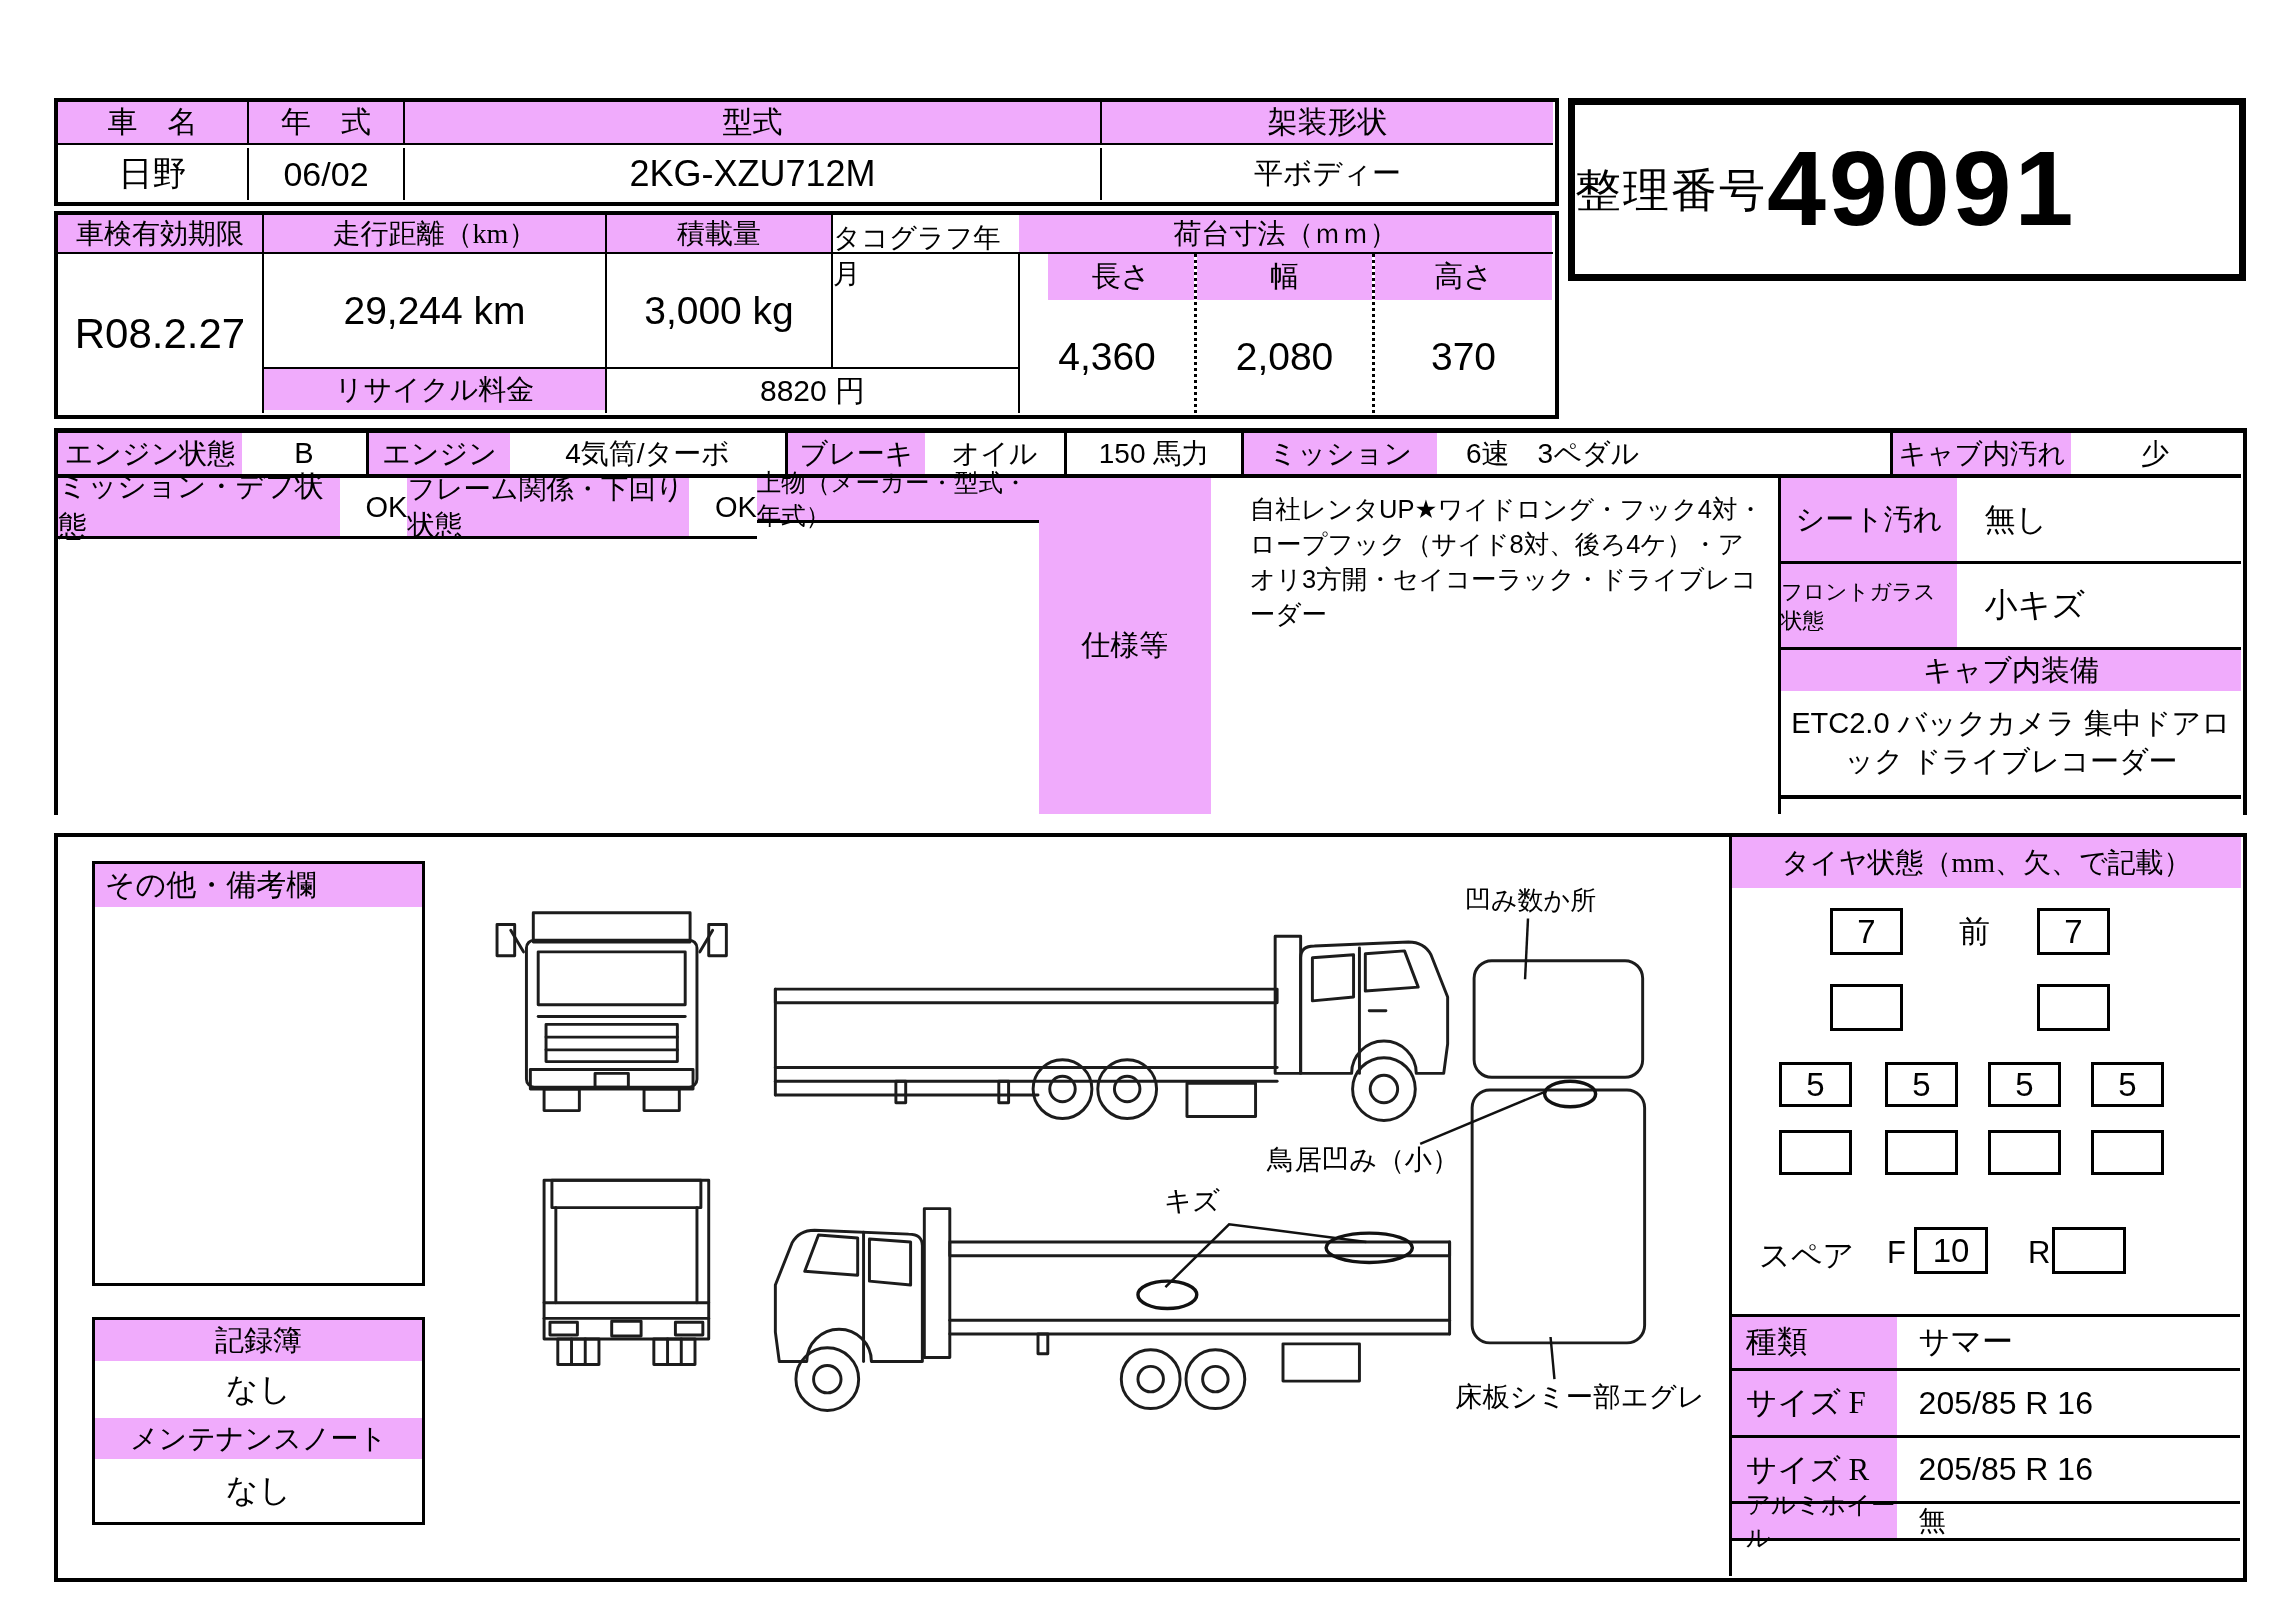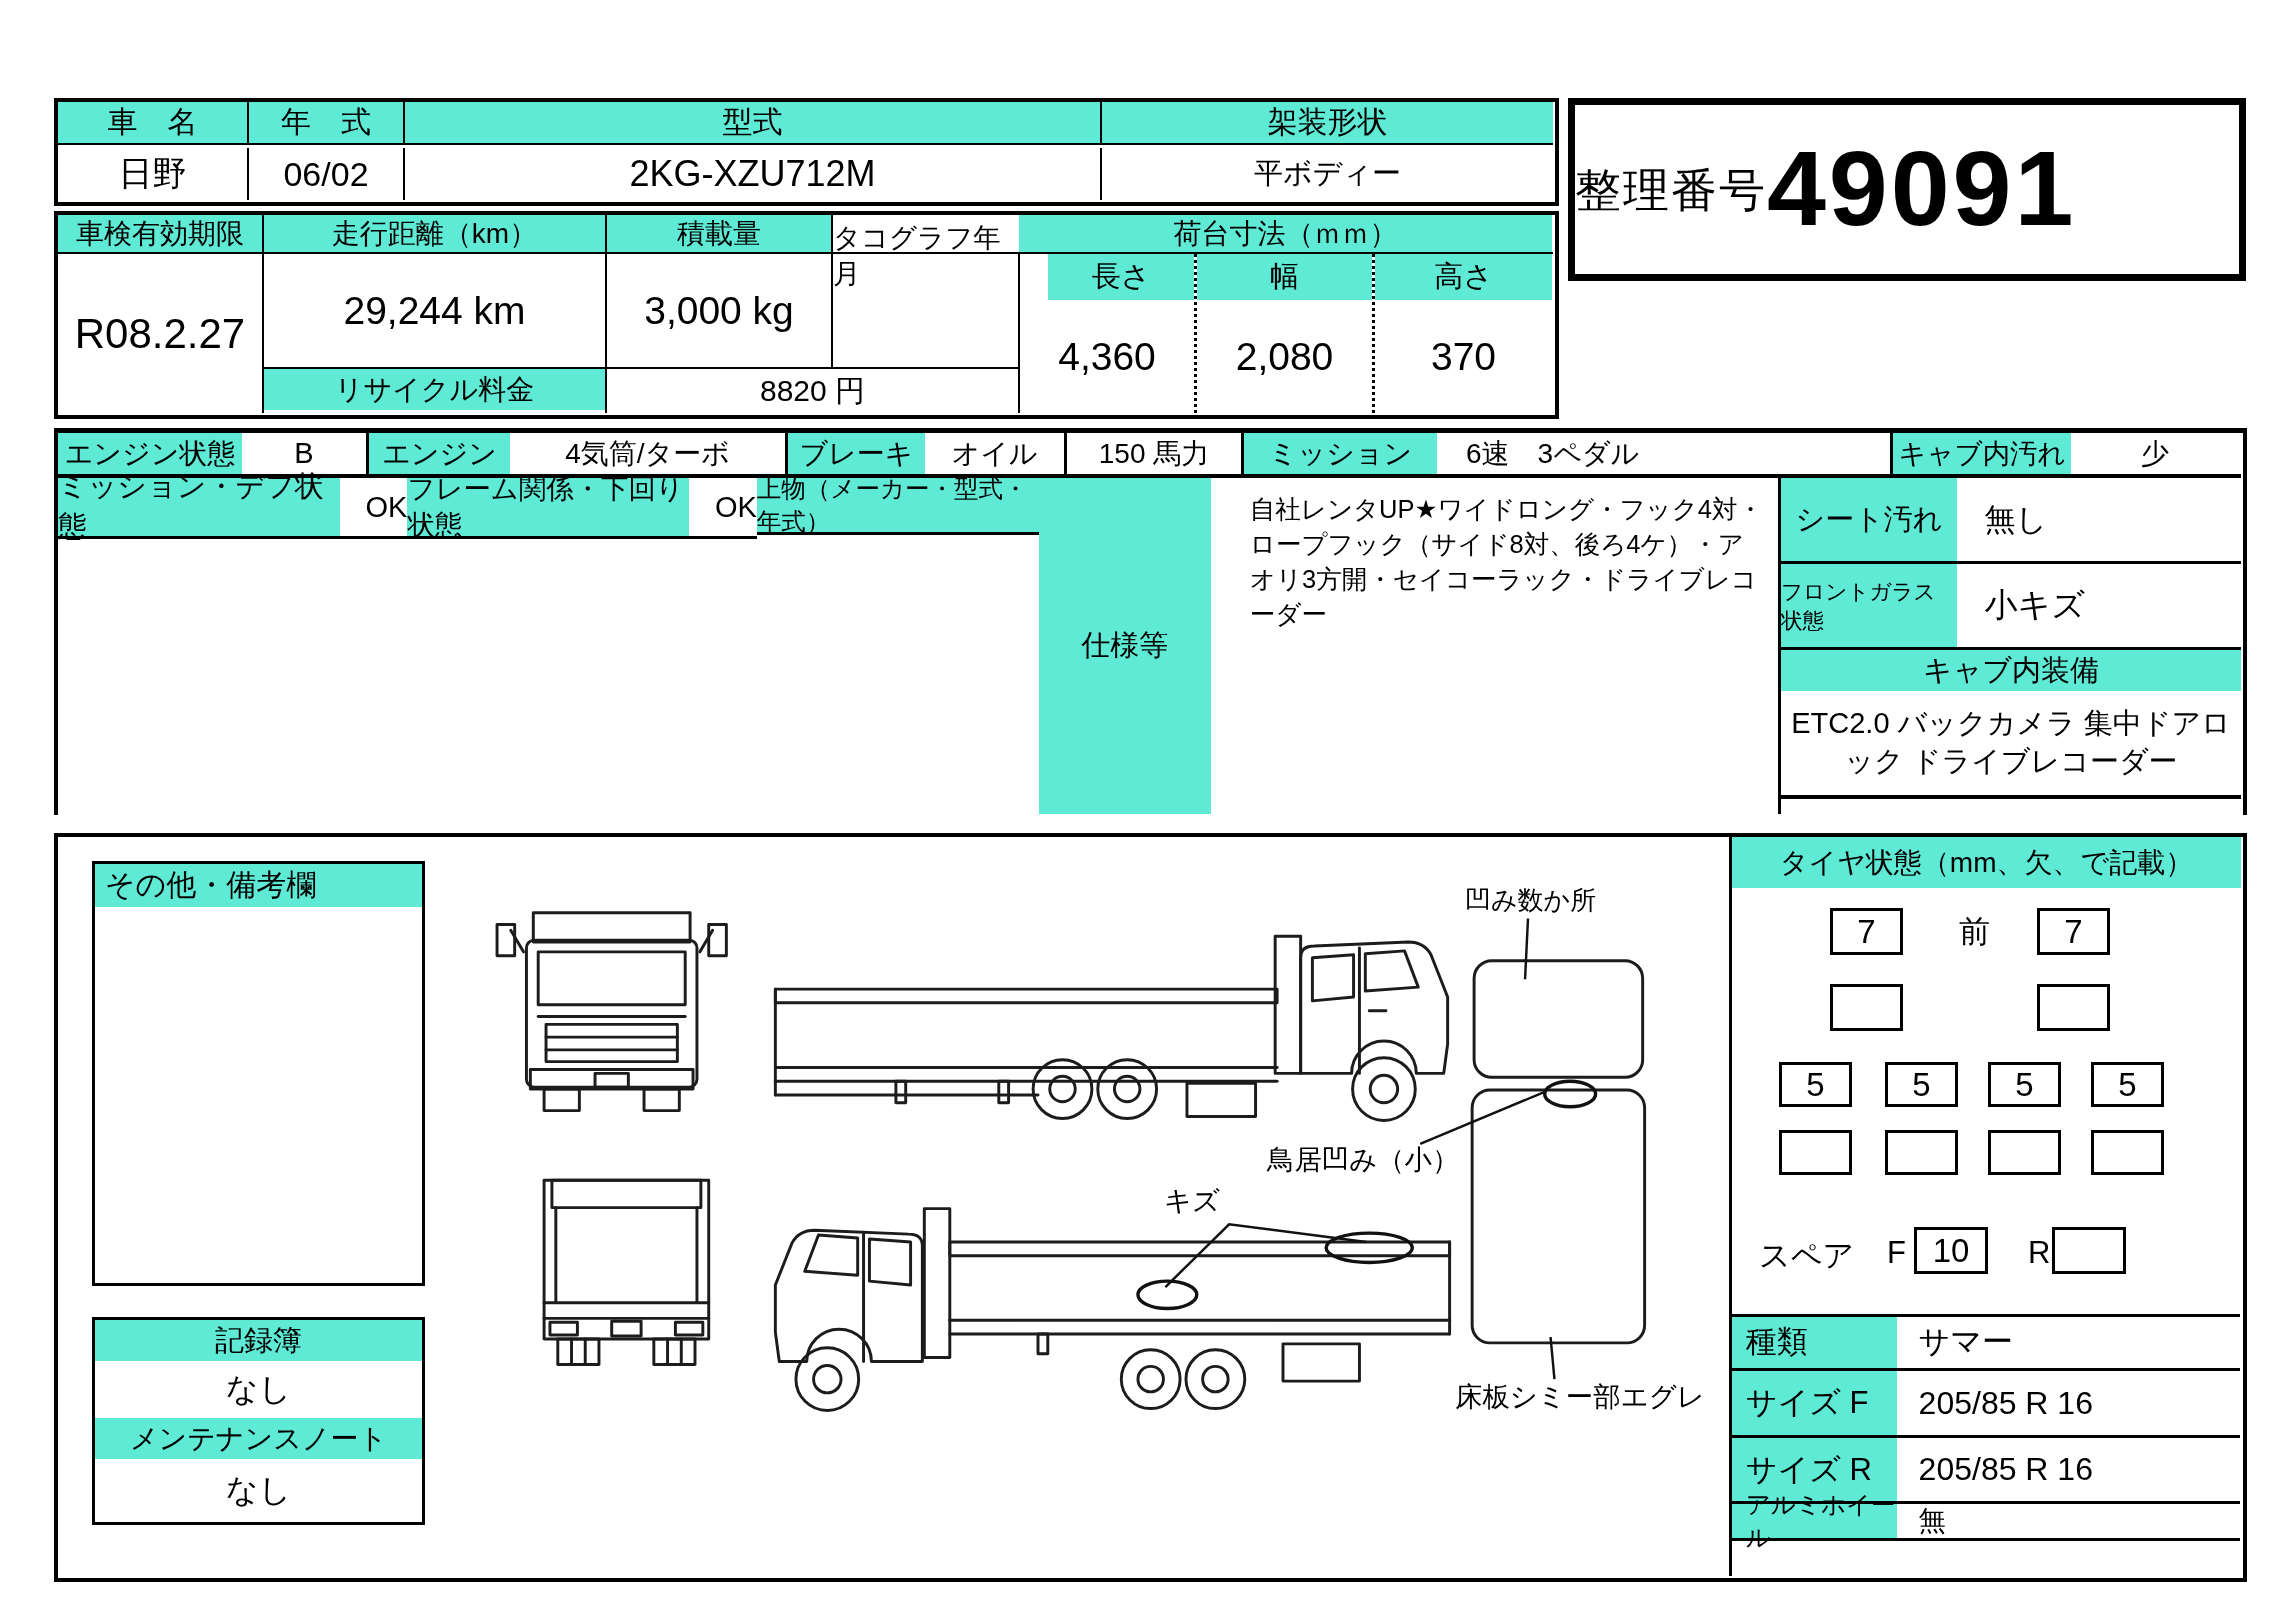--- a/index.html
+++ b/index.html
@@ -1,21 +1,21 @@
 <!DOCTYPE html>
 <html><head>
 <meta charset="utf-8">
 <style>
   html,body{margin:0;padding:0;background:#fff;}
   .sheet{position:relative;width:2293px;height:1620px;background:#fff;color:#000;
          font-family:"Liberation Sans","DejaVu Sans",sans-serif;overflow:hidden;}
   .abs{position:absolute;box-sizing:border-box;}
   .cell{box-sizing:border-box;display:flex;align-items:center;justify-content:center;}
   .cellL{box-sizing:border-box;display:flex;align-items:center;justify-content:flex-start;}
-  .g{background:#5eead4;}
+  .g{background:#f0abfc;font-family:Liberation Serif, serif;}
   svg .ln{stroke:#1c1c1c;stroke-width:3;fill:none;stroke-linejoin:round;stroke-linecap:round;}
   svg .dmg{stroke:#111;stroke-width:3.5;fill:none;}
   svg .ldr{stroke:#111;stroke-width:2.5;fill:none;}
 </style>
 </head>
 <body>
 
 <div class="sheet">
 
   <div class="abs" style="left:54px;top:98px;width:1505px;height:108px;border:4.9px solid #000;">
@@ -95,21 +95,21 @@
 
     <div class="abs" style="left:0;top:45px;width:1723px;height:336px;border-right:3.9px solid #000;display:flex;flex-direction:row;">
       <div style="height:61px;border-bottom:3.9px solid #000;display:flex;box-sizing:border-box;">
         <div class="cell g" style="width:282px;font-size:29px;">ミッション・デフ状態</div>
         <div class="cellL" style="flex:1;font-size:29px;padding-left:25.5px;">OK</div>
       </div>
       <div style="height:61px;border-bottom:3.9px solid #000;display:flex;box-sizing:border-box;">
         <div class="cell g" style="width:282px;font-size:27.4px;">フレーム関係・下回り状態</div>
         <div class="cellL" style="flex:1;font-size:29px;padding-left:25.5px;">OK</div>
       </div>
-      <div style="height:57px;border-bottom:3.9px solid #000;display:flex;box-sizing:border-box;">
+      <div style="height:45px;border-bottom:3.9px solid #000;display:flex;box-sizing:border-box;">
         <div class="cell g" style="width:282px;font-size:24.5px;">上物（メーカー・型式・年式）</div>
         <div style="flex:1;"></div>
       </div>
       <div style="flex:1;display:flex;box-sizing:border-box;">
         <div class="cell g" style="width:172px;font-size:29px;">仕様等</div>
         <div style="flex:1;font-size:25.5px;padding:13.7px 9.8px 0 39px;box-sizing:border-box;">自社レンタUP★ワイドロング・フック4対・ロープフック（サイド8対、後ろ4ケ）・アオリ3方開・セイコーラック・ドライブレコーダー</div>
       </div>
     </div>
 
     <div class="abs" style="left:1723px;top:45px;width:460px;height:321px;border-bottom:4.9px solid #000;display:flex;flex-direction:column;">

